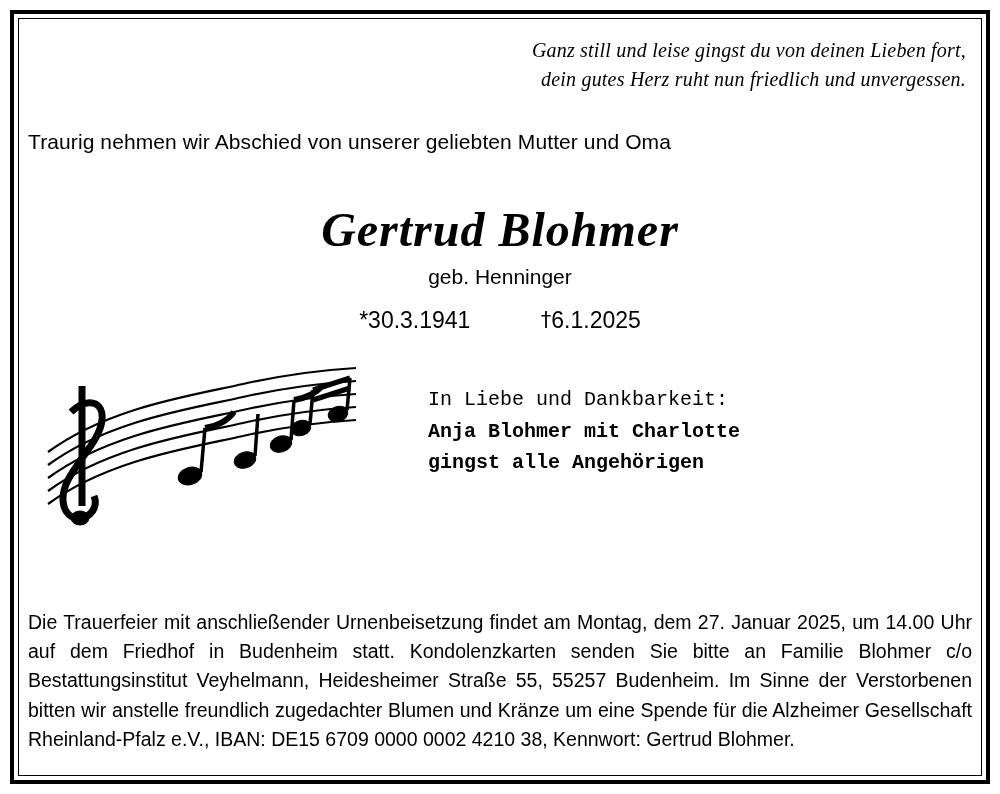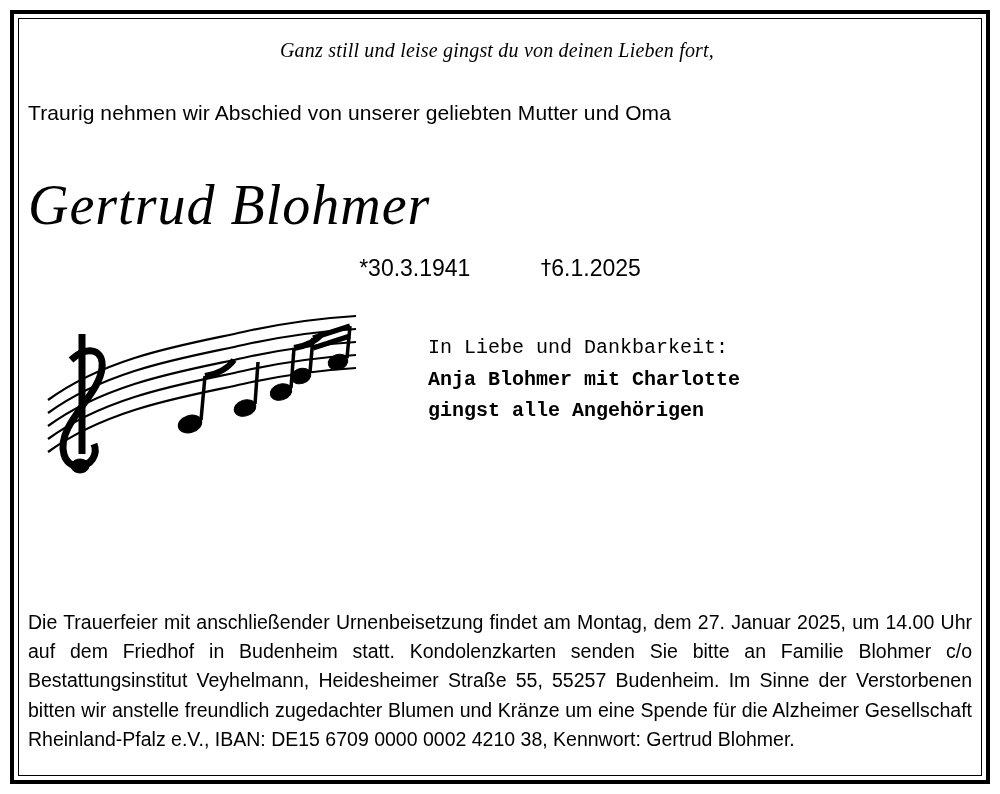--- a/index.html
+++ b/index.html
@@ -44,44 +44,44 @@
   }
   .content {
     position: absolute;
     left: 28px;
     top: 28px;
     right: 28px;
     bottom: 28px;
   }
 
   .verse {
-    text-align: center;
+    text-align: right;
     font-family: "Liberation Serif", serif;
     font-style: italic;
     font-size: 20px;
     line-height: 1.45;
     margin-top: 8px;
     margin-right: 6px;
     letter-spacing: 0.2px;
   }
   .verse-line { display: block; }
 
   .intro {
     text-align: left;
     font-size: 21px;
     margin-top: 36px;
     letter-spacing: 0.1px;
   }
 
   .name {
-    text-align: left;
+    text-align: center;
     font-family: "Liberation Serif", serif;
     font-style: italic;
-    font-weight: normal;
-    font-size: 56px;
+    font-weight: bold;
+    font-size: 48px;
     margin-top: 48px;
     letter-spacing: 1px;
   }
 
   .maiden {
     text-align: center;
     font-size: 21px;
     margin-top: 8px;
   }
 
@@ -136,26 +136,28 @@
 <body>
 
 <div class="obituary">
   <div class="frame-outer"></div>
   <div class="frame-inner"></div>
 
   <div class="content">
 
     <div class="verse">
       <span class="verse-line">Ganz still und leise gingst du von deinen Lieben fort,</span>
+      <span class="verse-line">dein gutes Herz ruht nun friedlich und unvergessen.</span>
     </div>
 
     <div class="intro">Traurig nehmen wir Abschied von unserer geliebten Mutter und Oma</div>
 
     <div class="name">Gertrud Blohmer</div>
 
+    <div class="maiden">geb. Henninger</div>
 
     <div class="dates">
       <span class="birth">*30.3.1941</span>
       <span class="cross-glyph">†</span><span>6.1.2025</span>
     </div>
 
     <div class="middle">
 
       <div class="notes">
         <svg width="330" height="190" viewBox="0 0 330 190" xmlns="http://www.w3.org/2000/svg">

